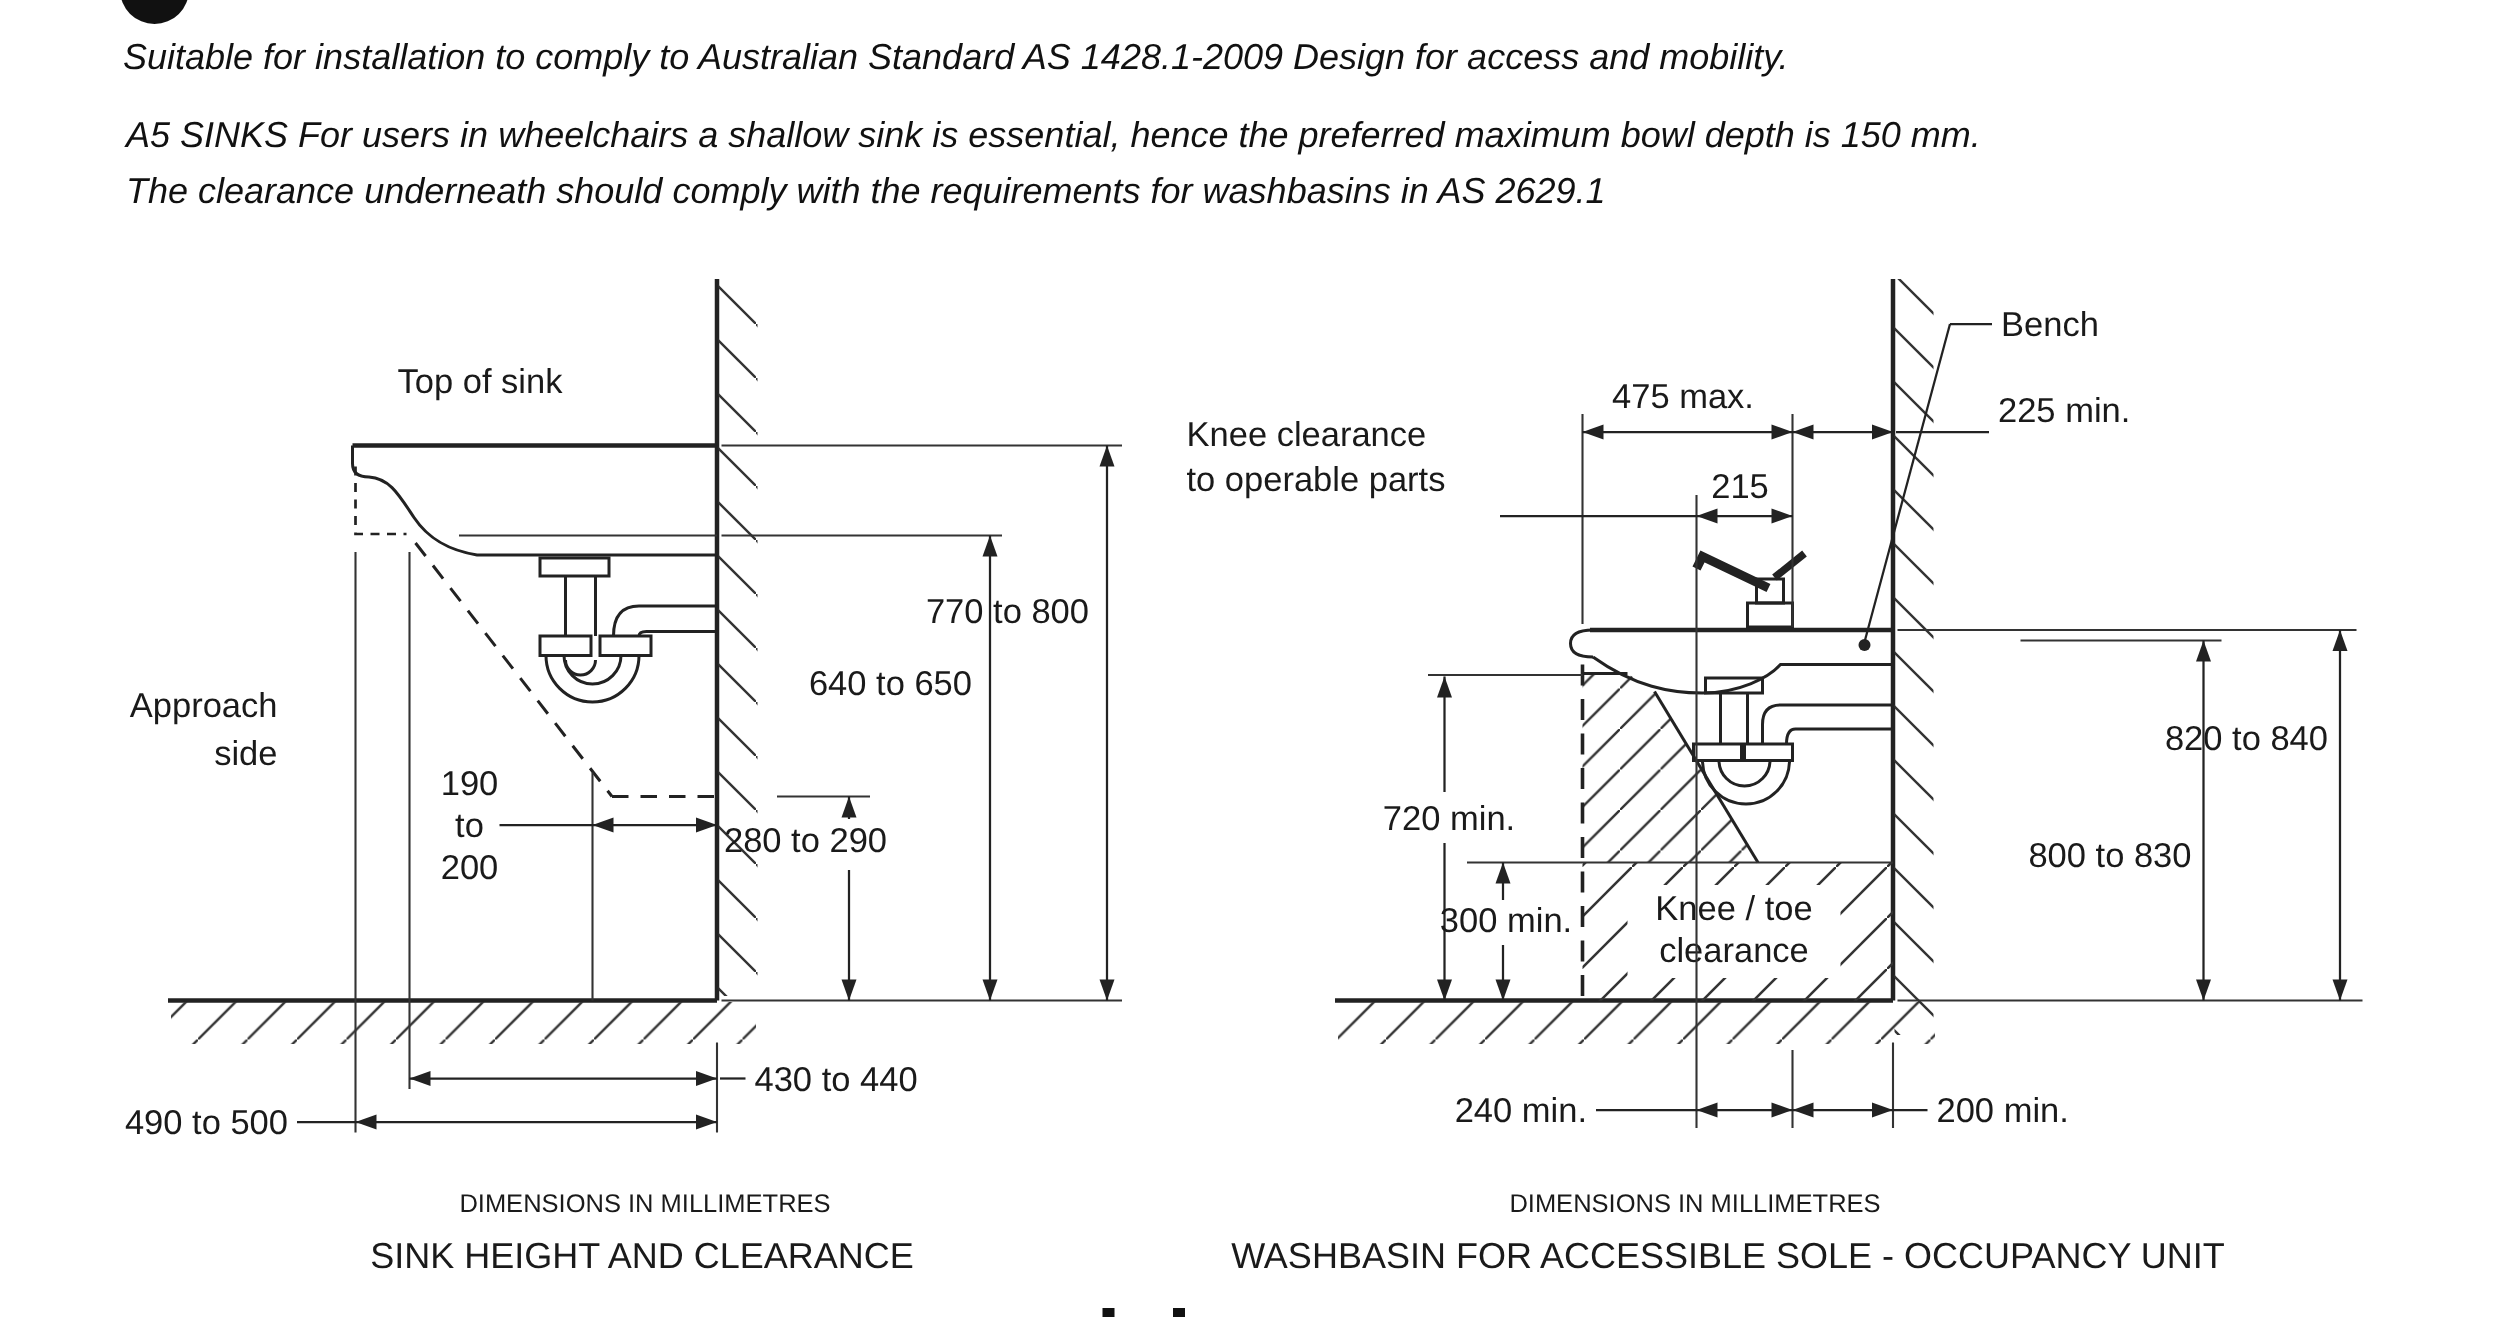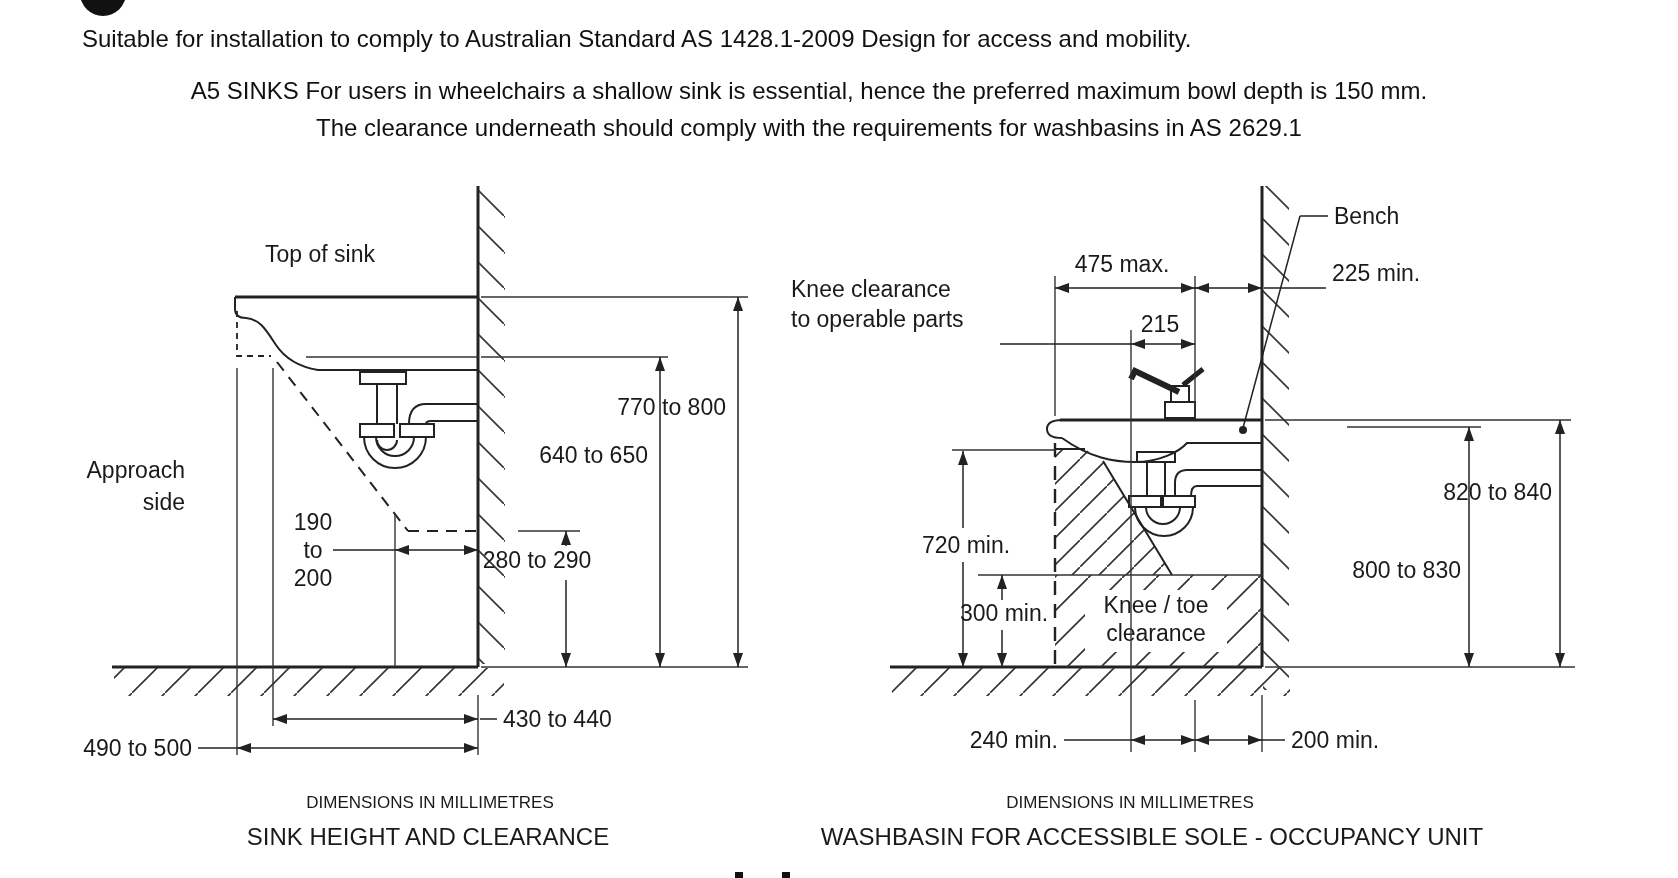--- a/index.html
+++ b/index.html
@@ -1,20 +1,20 @@
 <!DOCTYPE html>
 <html><head>
 <meta charset="utf-8">
 <style>
   html,body{margin:0;padding:0;background:#fff;}
   #page{position:relative;width:1678px;height:878px;background:#ffffff;overflow:hidden;
         font-family:"Liberation Sans",sans-serif;color:#1a1a1a;}
-  .toptext{position:absolute;font-size:24px;line-height:37px;color:#111;letter-spacing:0px;}
+  .toptext{position:absolute;font-size:24px;line-height:37px;color:#111;letter-spacing:0px;font-style:italic;}
   #intro-line{top:20px;left:82px;width:1450px;}
-  #para{top:72px;left:84px;width:1450px;text-align:center;}
+  #para{top:72px;left:84px;width:1450px;}
   #bullet-circle{position:absolute;left:80px;top:-30px;width:46px;height:46px;background:#111;border-radius:50%;}
   .cutmark{position:absolute;background:#111;}
   #cut1{left:735px;top:872px;width:8px;height:6px;}
   #cut2{left:782px;top:872px;width:8px;height:6px;}
   svg{position:absolute;left:0;top:0;}
   svg text{font-family:"Liberation Sans",sans-serif;fill:#1a1a1a;}
   .lbl{font-size:23px;}
   .cap-small{font-size:17px;}
   .cap-big{font-size:24px;}
   .thick{stroke:#222;stroke-width:3;fill:none;}

